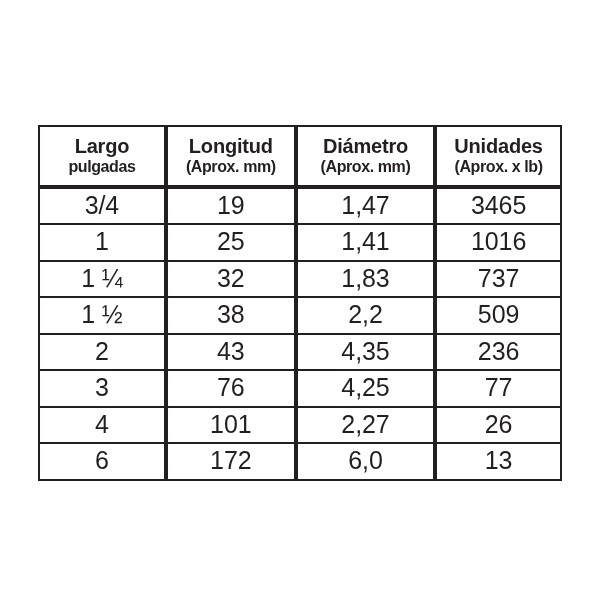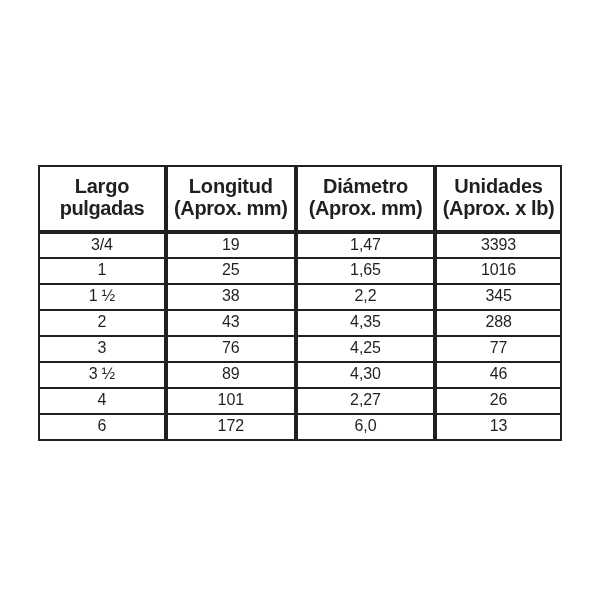--- a/index.html
+++ b/index.html
@@ -44,26 +44,26 @@
   table.spec-table th {
     font-weight: bold;
     font-size: 20px;
     line-height: 1.08;
     padding: 9px 4px 10px 4px;
     letter-spacing: -0.2px;
   }
   table.spec-table th .sub {
     display: block;
     font-weight: bold;
-    font-size: 20px;
+    font-size: 16px;
     letter-spacing: -0.4px;
   }
   table.spec-table td {
     font-weight: normal;
-    font-size: 16px;
+    font-size: 25px;
     padding: 2px 4px 3px 4px;
     line-height: 1.18;
     letter-spacing: -0.1px;
   }
   
   table.spec-table tr > *:not(:first-child) {
     border-left-width: 2px;
   }
   table.spec-table tr:not(:first-child) > * {
     border-top-width: 0px;
@@ -106,51 +106,51 @@
             <span>Unidades</span>
             <span class="sub">(Aprox. x lb)</span>
           </th>
         </tr>
       </thead>
       <tbody>
         <tr>
           <td>3/4</td>
           <td>19</td>
           <td>1,47</td>
-          <td>3393</td>
+          <td>3465</td>
         </tr>
         <tr>
           <td>1</td>
           <td>25</td>
-          <td>1,65</td>
+          <td>1,41</td>
           <td>1016</td>
+        </tr>
+        <tr>
+          <td>1 ¼</td>
+          <td>32</td>
+          <td>1,83</td>
+          <td>737</td>
         </tr>
         <tr>
           <td>1 ½</td>
           <td>38</td>
           <td>2,2</td>
-          <td>345</td>
+          <td>509</td>
         </tr>
         <tr>
           <td>2</td>
           <td>43</td>
           <td>4,35</td>
-          <td>288</td>
+          <td>236</td>
         </tr>
         <tr>
           <td>3</td>
           <td>76</td>
           <td>4,25</td>
           <td>77</td>
-        </tr>
-        <tr>
-          <td>3 ½</td>
-          <td>89</td>
-          <td>4,30</td>
-          <td>46</td>
         </tr>
         <tr>
           <td>4</td>
           <td>101</td>
           <td>2,27</td>
           <td>26</td>
         </tr>
         <tr>
           <td>6</td>
           <td>172</td>

